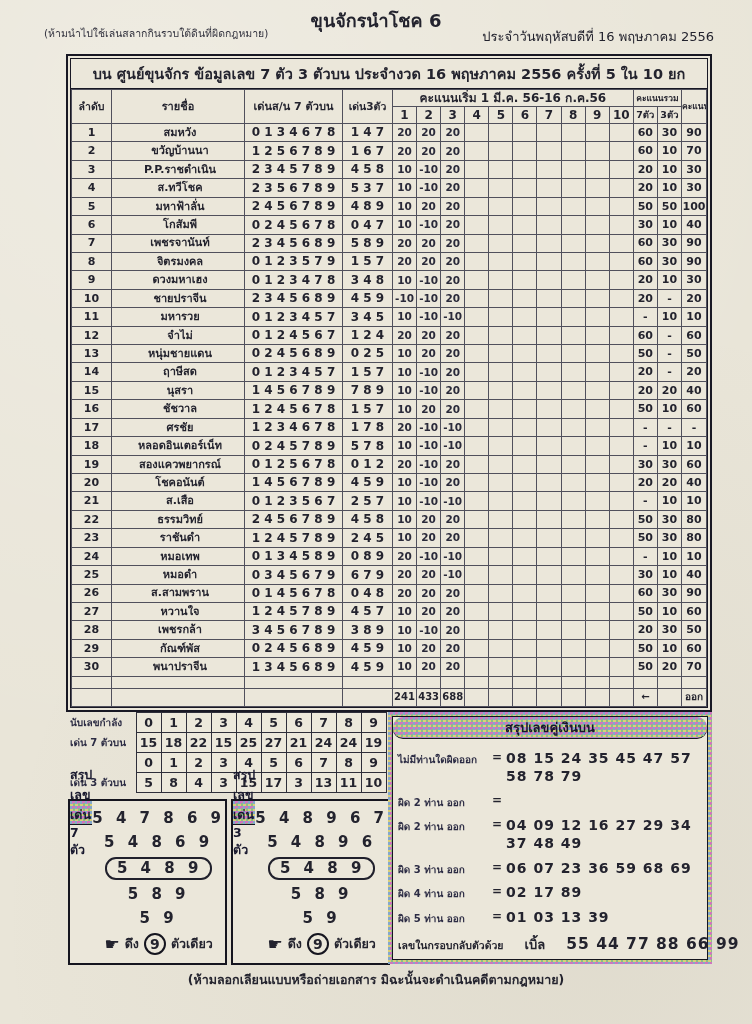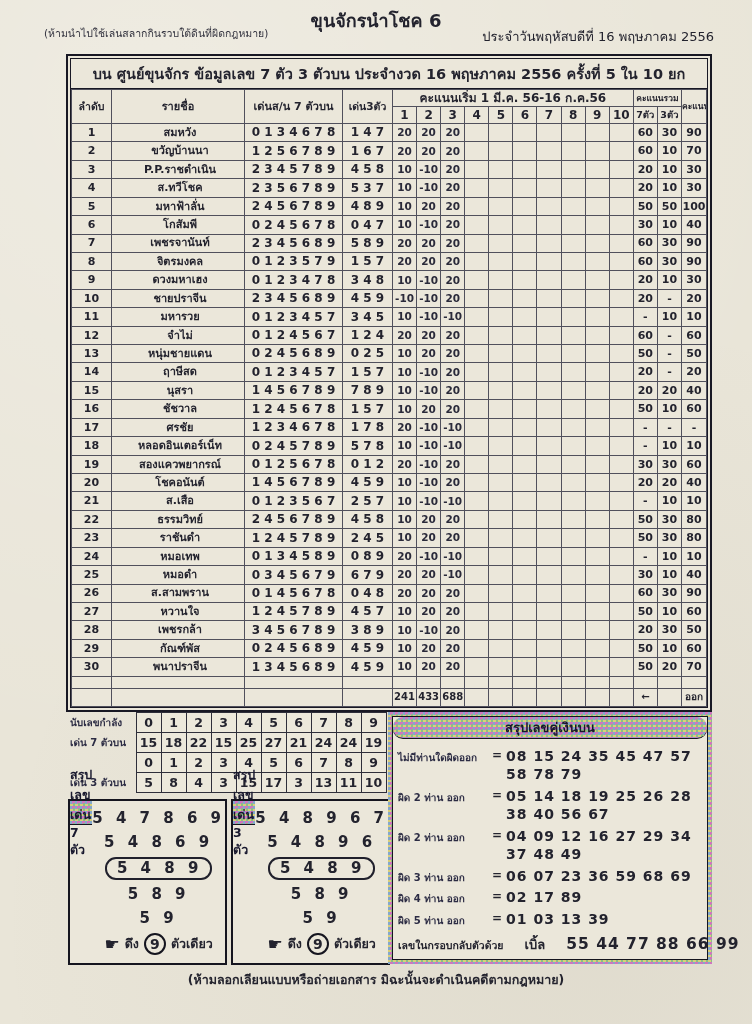--- a/index.html
+++ b/index.html
@@ -846,21 +846,20 @@
       <div class="pairs-header dither">สรุปเลขคู่เงินบน</div>
       <div class="pairs-body">
           <div class="pair-line">
             <span class="pair-label">ไม่มีท่านใดผิดออก</span>
             <span class="pair-eq">=</span>
             <span class="pair-value">08 15 24 35 45 47 57 58 78 79</span>
           </div>
           <div class="pair-line">
             <span class="pair-label">ผิด 2 ท่าน ออก</span>
             <span class="pair-eq">=</span>
-            <span class="pair-value">05 14 18 19 25 26 28 38 40 56 67</span>
           </div>
           <div class="pair-line">
             <span class="pair-label">ผิด 2 ท่าน ออก</span>
             <span class="pair-eq">=</span>
             <span class="pair-value">04 09 12 16 27 29 34 37 48 49</span>
           </div>
           <div class="pair-line">
             <span class="pair-label">ผิด 3 ท่าน ออก</span>
             <span class="pair-eq">=</span>
             <span class="pair-value">06 07 23 36 59 68 69</span>

